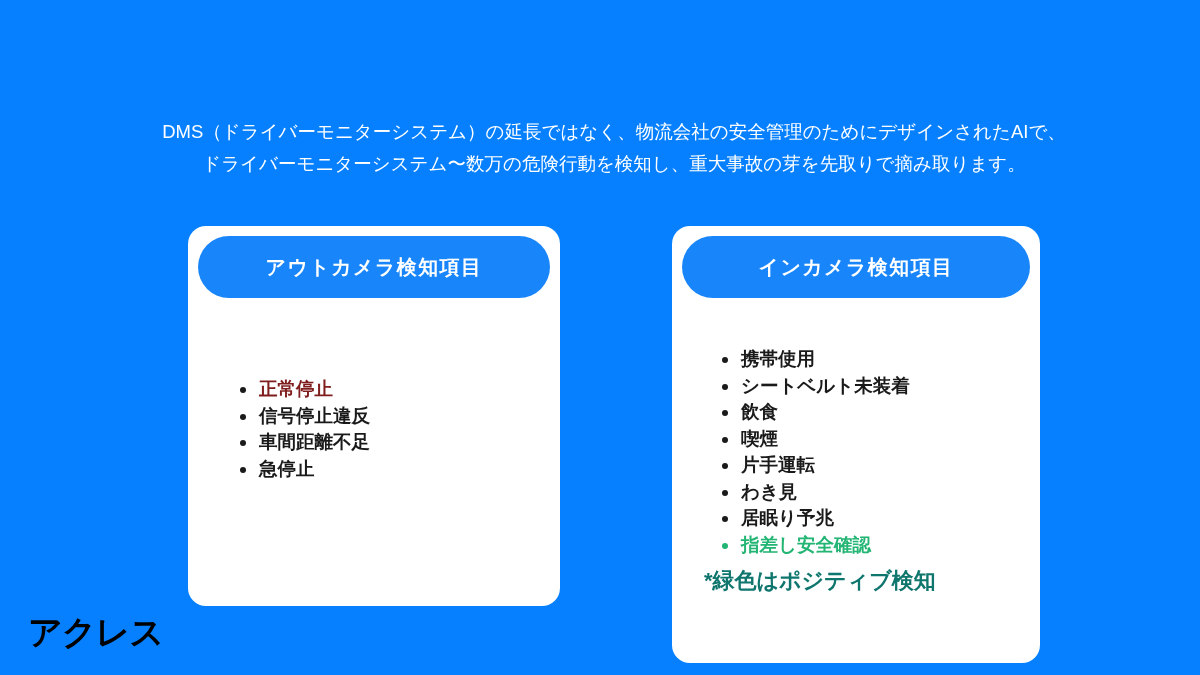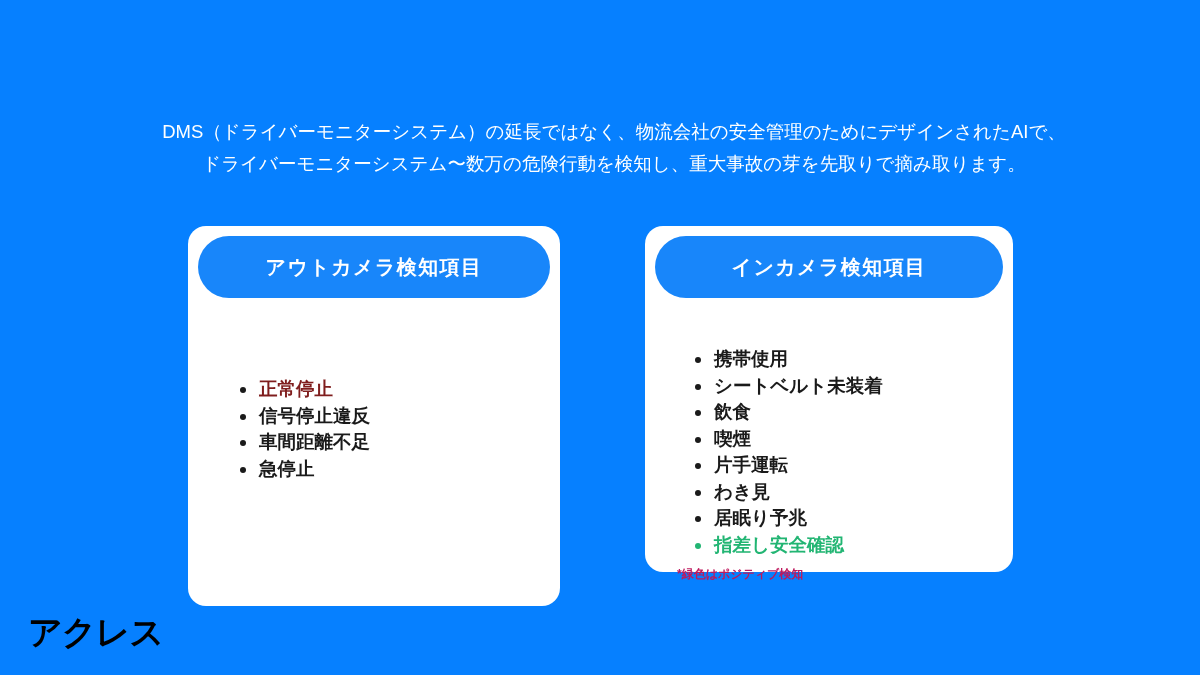--- a/index.html
+++ b/index.html
@@ -61,24 +61,24 @@
     border-radius: 18px;
   }
   #card-out {
     left: 188px;
     top: 226px;
     width: 372px;
     height: 380px;
     text-decoration: underline;
   }
   #card-in {
-    left: 645px;
+    left: 672px;
     top: 226px;
     width: 368px;
-    height: 346px;
+    height: 437px;
   }
 
   .card-header {
     position: absolute;
     left: 10px;
     right: 10px;
     top: 10px;
     height: 62px;
     background: #1886fa;
     border-radius: 34px;
@@ -134,23 +134,23 @@
   }
   .detect-item.dark-bullet::before {
     background: #1a1a1a;
   }
 
   
   #footnote {
     position: absolute;
     left: 32px;
     top: 340px;
-    font-size: 12px;
-    font-weight: bold;
-    color: #be185d;
+    font-size: 22px;
+    font-weight: bold;
+    color: #0f766e;
     white-space: nowrap;
   }
 
   
   #logo {
     position: absolute;
     left: 28px;
     top: 610px;
     width: 150px;
     height: 44px;

